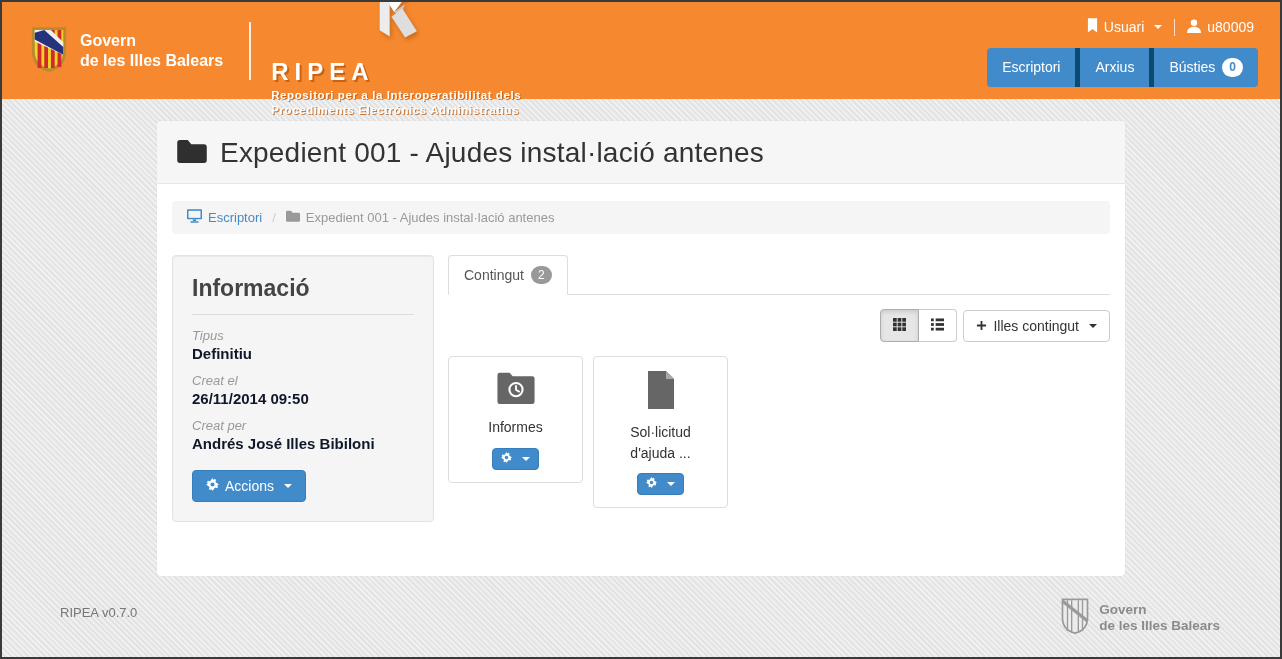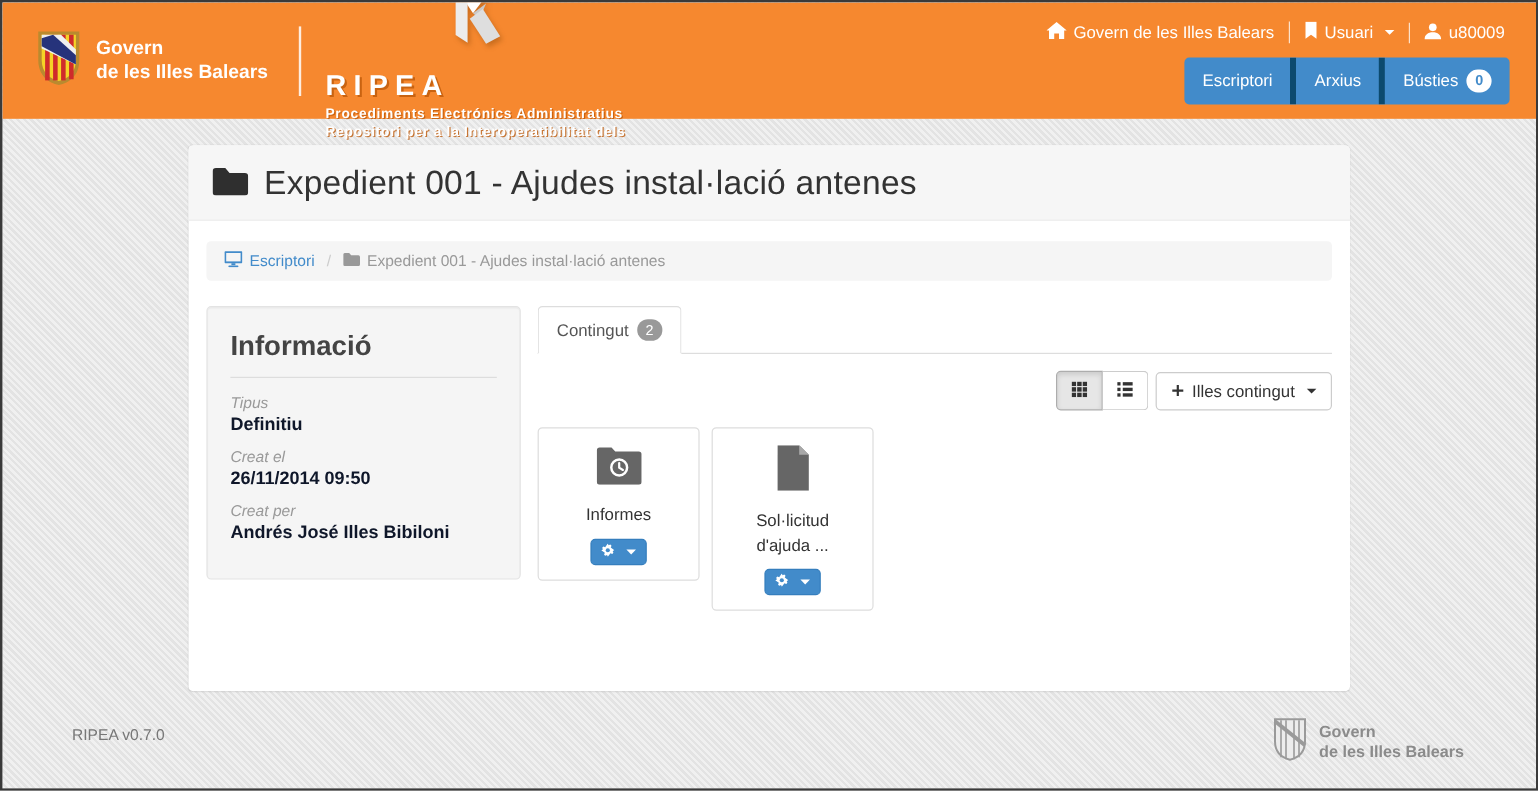--- a/index.html
+++ b/index.html
@@ -163,36 +163,28 @@
         <svg width="58" height="58" viewBox="0 0 64 64">
           <polygon points="14,7 52,2 30,31" fill="#ffffff"></polygon>
           <polygon points="14,7 25,17 25,58 14,51" fill="#ececec"></polygon>
           <polygon points="30,31 42,22 36,36" fill="#c9c9c9"></polygon>
           <polygon points="27,36 39,27 55,52 42,59" fill="#dedede"></polygon>
         </svg>
       </span>
       <div>
         <div class="app-name">RIPEA</div>
         <div class="app-subtitle">
+          <div>Repositori per a la Interoperatibilitat dels</div>
           <div>Procediments Electrónics Administratius</div>
-          <div>Repositori per a la Interoperatibilitat dels</div>
         </div>
       </div>
     </div>
 
     <div class="header-right">
       <nav class="top-links">
-        <span class="top-link">
-          <span class="icon">
-            <svg width="17" height="15" viewBox="0 0 18 15">
-                <path fill="#fff" d="M9 0 L0 7.5 h2.3 V15 h4.6 v-5 h4.2 v5 h4.6 V7.5 H18 Z"></path>
-              </svg>
-          </span>
-          <span>Govern de les Illes Balears</span>
-        </span>
         <span class="top-link">
           <span class="icon">
             <svg width="11" height="15" viewBox="0 0 12 16">
                 <path fill="#fff" d="M1 0 h10 v15.5 L6 11.8 1 15.5 Z"></path>
               </svg>
           </span>
           <span>Usuari</span>
           <span class="caret"></span>
         </span>
         <span class="top-link">
@@ -261,20 +253,30 @@
         <div class="left-col">
           <div class="well">
             <h2>Informació</h2>
             <hr>
             <div class="field-label">Tipus</div>
             <div class="field-value">Definitiu</div>
             <div class="field-label">Creat el</div>
             <div class="field-value">26/11/2014 09:50</div>
             <div class="field-label">Creat per</div>
             <div class="field-value">Andrés José Illes Bibiloni</div>
+            <button class="btn btn-primary" style="margin-top:7px;">
+              <span class="icon">
+                <svg width="13" height="13" viewBox="0 0 16 16">
+                    <path fill="#fff" d="M8 0l.9 2.1 2.2-.9 1.4 1.4-.9 2.2L16 8l-2.1.9.9 2.2-1.4 1.4-2.2-.9L8 16l-.9-2.1-2.2.9-1.4-1.4.9-2.2L0 8l2.1-.9-.9-2.2 1.4-1.4 2.2.9z"></path>
+                    <circle cx="8" cy="8" r="2.5" fill="#428bca"></circle>
+                  </svg>
+              </span>
+              <span>Accions</span>
+              <span class="caret"></span>
+            </button>
           </div>
         </div>
 
         <div class="right-col">
 
           <div class="tabs">
             <span class="tab">
               <span>Contingut</span>
               <span class="tab-badge">2</span>
             </span>

